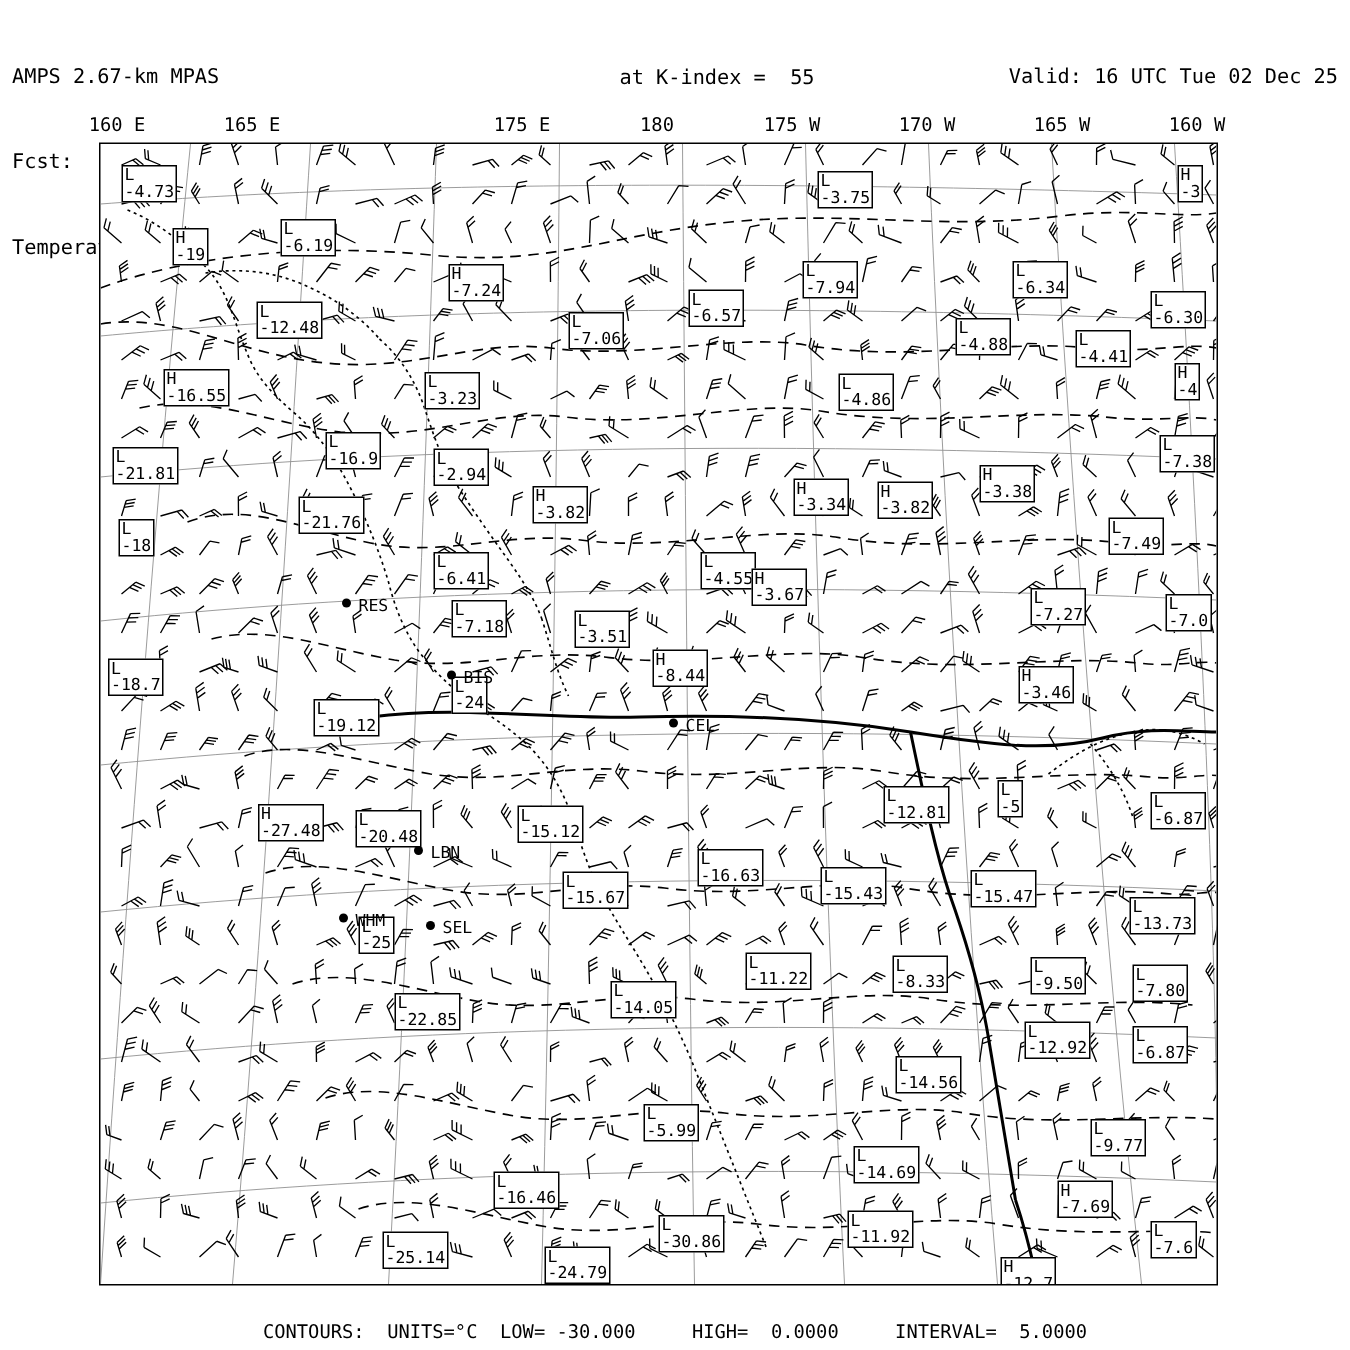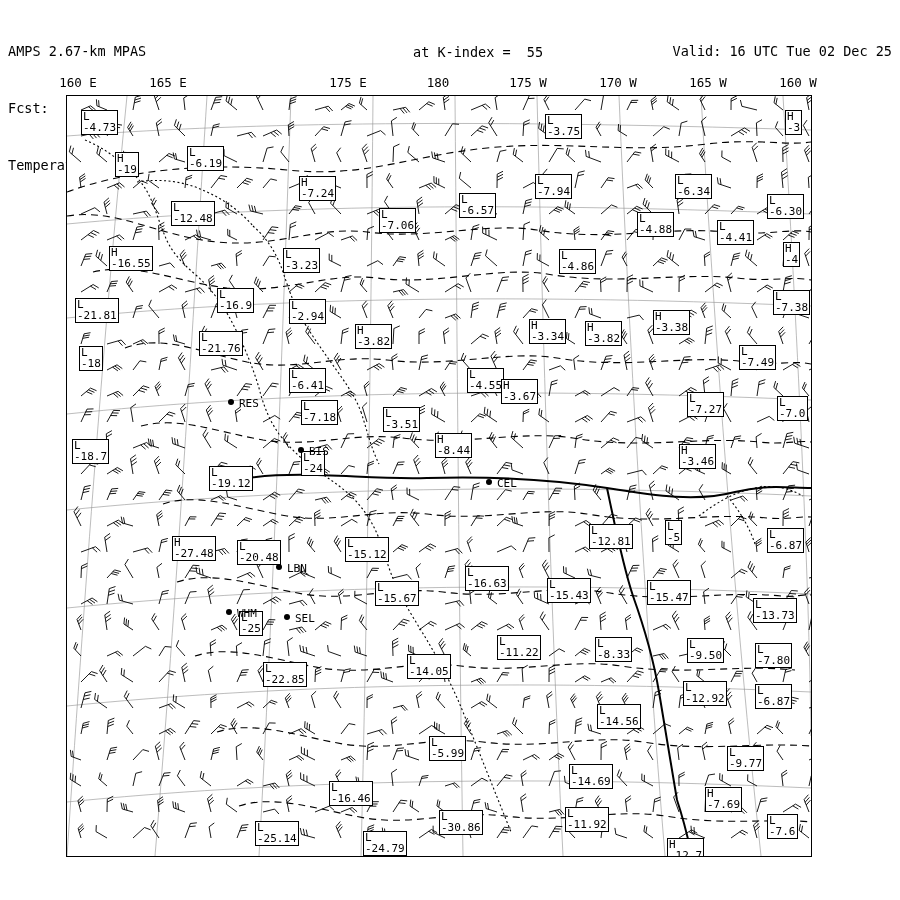--- a/index.html
+++ b/index.html
@@ -1144,21 +1144,22 @@
         <div class="vbox" style="left: 498px; top: 711px;"><span class="hl">L</span><span class="vv">-11.92</span></div>
         <div class="vbox" style="left: 372px; top: 714px;"><span class="hl">L</span><span class="vv">-30.86</span></div>
         <div class="vbox" style="left: 700px; top: 718px;"><span class="hl">L</span><span class="vv">-7.6</span></div>
         <div class="vbox" style="left: 188px; top: 725px;"><span class="hl">L</span><span class="vv">-25.14</span></div>
         <div class="vbox" style="left: 296px; top: 735px;"><span class="hl">L</span><span class="vv">-24.79</span></div>
         <div class="vbox" style="left: 600px; top: 742px;"><span class="hl">H</span><span class="vv">-12.7</span></div>
       </div>
     <div id="stations">
         <div class="stn" style="left: 172px; top: 301px;"><span class="dot"></span><span>RES</span></div>
         <div class="stn" style="left: 242px; top: 349px;"><span class="dot"></span><span>BIS</span></div>
-        <div class="stn" style="left: 390px; top: 381px; margin-left: 40px;"><span class="dot"></span><span>CEL</span></div>
+        <div class="stn" style="left: 390px; top: 381px;"><span class="dot"></span><span>CEL</span></div>
         <div class="stn" style="left: 220px; top: 466px;"><span class="dot"></span><span>LBN</span></div>
         <div class="stn" style="left: 170px; top: 511px;"><span class="dot"></span><span>WHM</span></div>
         <div class="stn" style="left: 228px; top: 516px;"><span class="dot"></span><span>SEL</span></div>
       </div>
   </div>
 
+  <div class="footer">CONTOURS:  UNITS=°C  LOW= -30.000     HIGH=  0.0000     INTERVAL=  5.0000</div>
 
 </div>
 
 </body></html>

